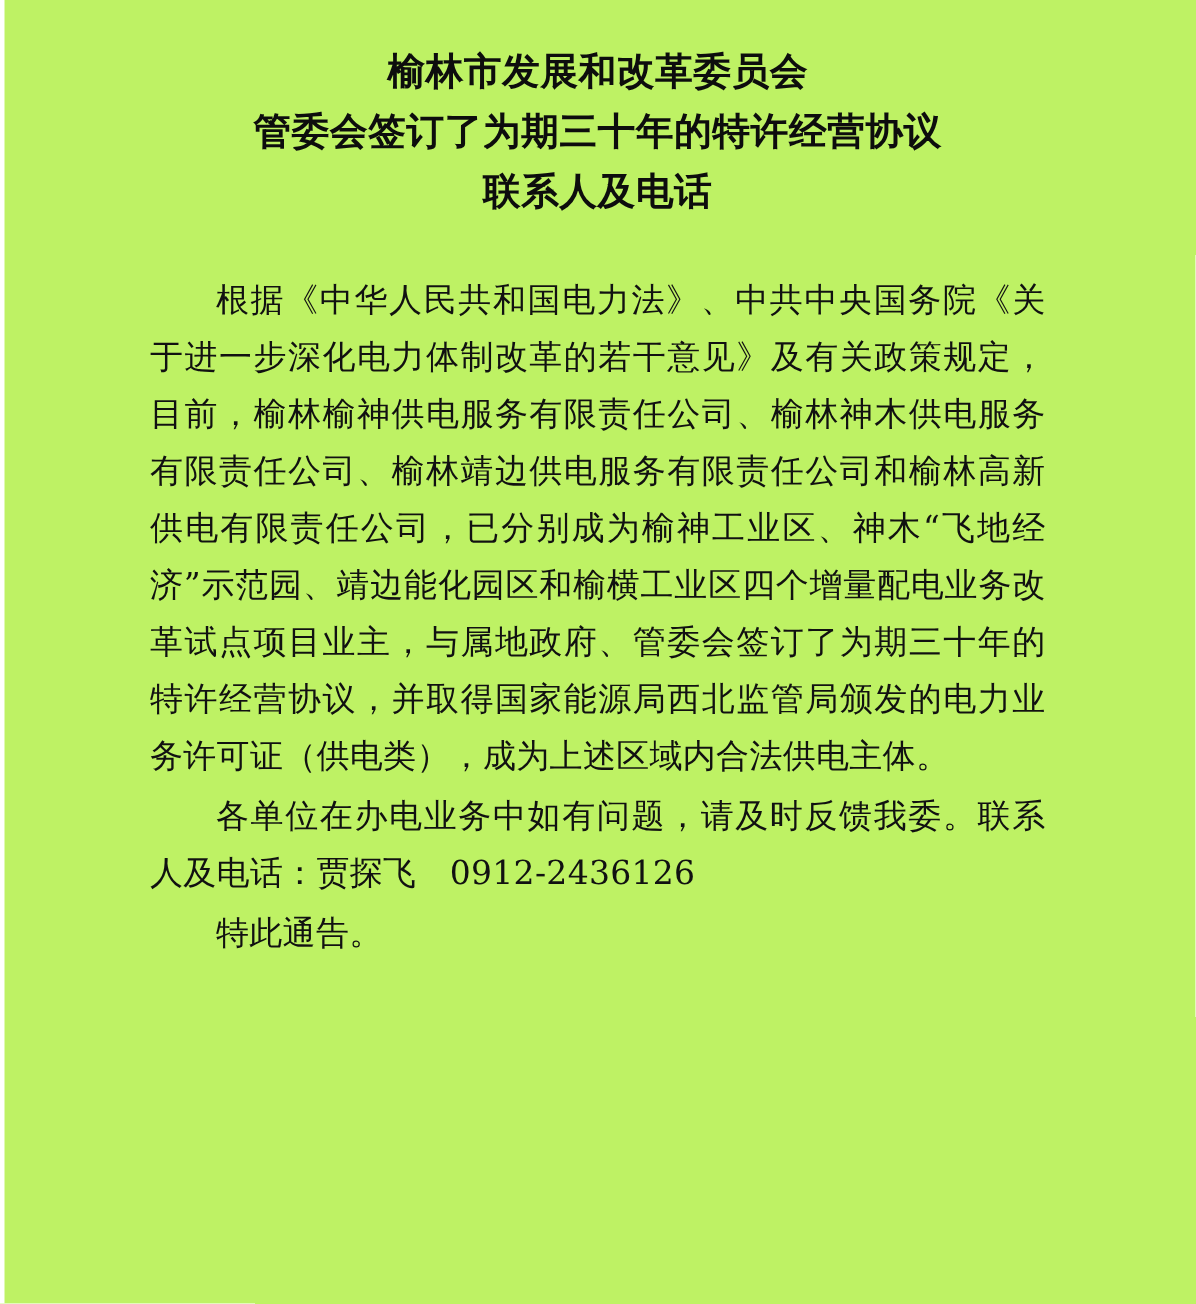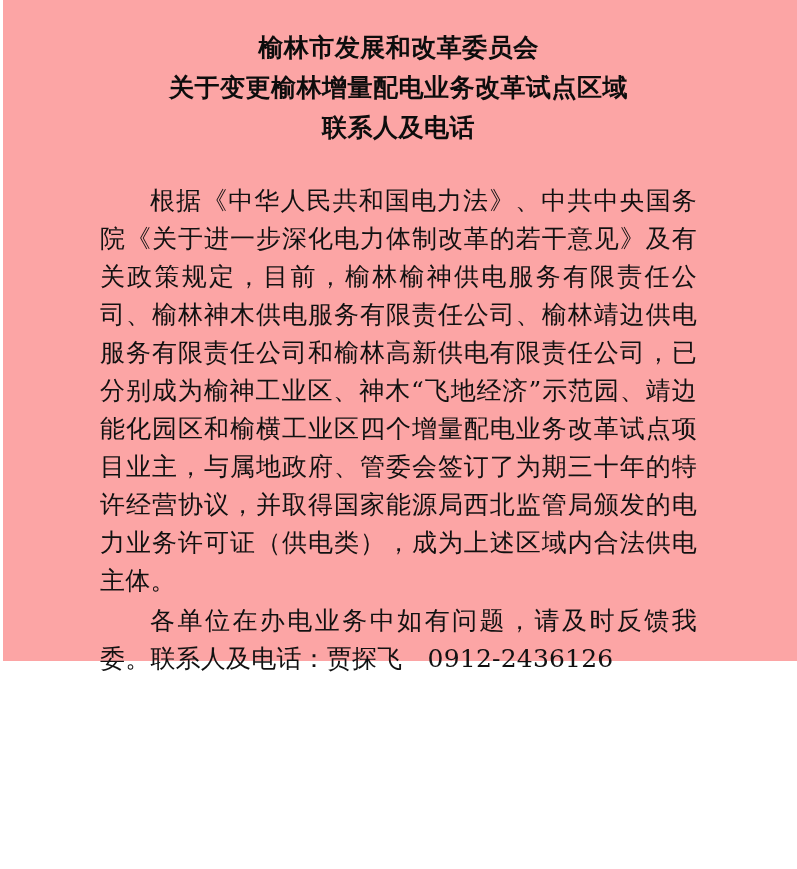--- a/index.html
+++ b/index.html
@@ -10,22 +10,22 @@
   body {
     width: 797px;
     height: 869px;
     overflow: hidden;
     font-family: "DejaVu Serif", "Liberation Serif", serif;
     color: #111111;
   }
   .page {
     position: relative;
     width: 797px;
-    height: 661px;
-    background: #fca5a5;
+    height: 869px;
+    background: #bef264;
     box-sizing: border-box;
     padding: 0;
   }
   .left-rule {
     position: absolute;
     left: 0;
     top: 0;
     width: 3px;
     height: 869px;
     background: #ffffff;
@@ -43,21 +43,21 @@
   }
   .doc-title .tline {
     display: block;
     white-space: nowrap;
   }
   .body-area {
     padding: 34px 100px 0 100px;
   }
   .para {
     margin: 0 0 2px 0;
-    font-size: 25px;
+    font-size: 22px;
     line-height: 38px;
     text-align: justify;
     text-justify: inter-ideograph;
     letter-spacing: 0.2px;
     color: #111111;
   }
   .para.indent {
     text-indent: 2em;
   }
   .para.tight {
@@ -65,21 +65,22 @@
   }
 </style>
 </head>
 <body>
 
 <div class="page">
   <div class="left-rule"></div>
 
   <h1 class="doc-title">
     <span class="tline">榆林市发展和改革委员会</span>
-    <span class="tline">关于变更榆林增量配电业务改革试点区域</span>
+    <span class="tline">管委会签订了为期三十年的特许经营协议</span>
     <span class="tline">联系人及电话</span>
   </h1>
 
   <div class="body-area">
     <p class="para indent">根据《中华人民共和国电力法》、中共中央国务院《关于进一步深化电力体制改革的若干意见》及有关政策规定，目前，榆林榆神供电服务有限责任公司、榆林神木供电服务有限责任公司、榆林靖边供电服务有限责任公司和榆林高新供电有限责任公司，已分别成为榆神工业区、神木“飞地经济”示范园、靖边能化园区和榆横工业区四个增量配电业务改革试点项目业主，与属地政府、管委会签订了为期三十年的特许经营协议，并取得国家能源局西北监管局颁发的电力业务许可证（供电类），成为上述区域内合法供电主体。</p>
     <p class="para indent">各单位在办电业务中如有问题，请及时反馈我委。联系人及电话：贾探飞　0912-2436126</p>
+    <p class="para indent tight">特此通告。</p>
   </div>
 </div>
 
 </body></html>

